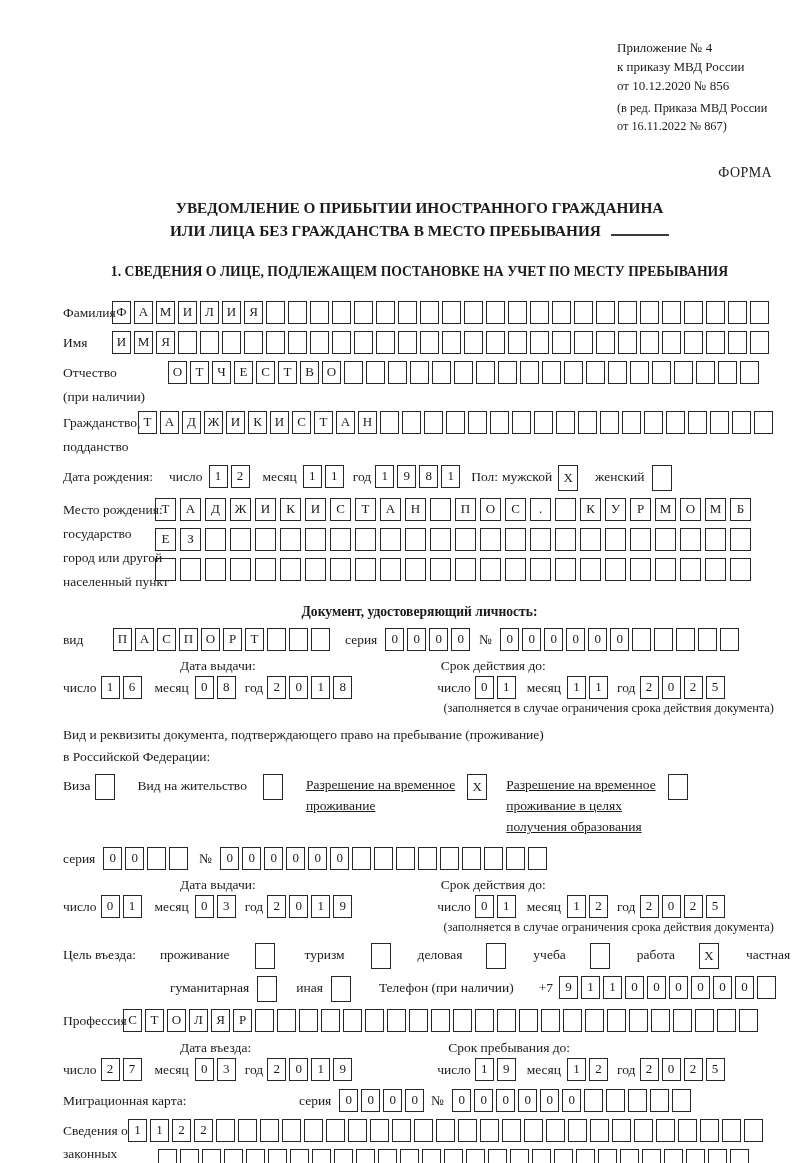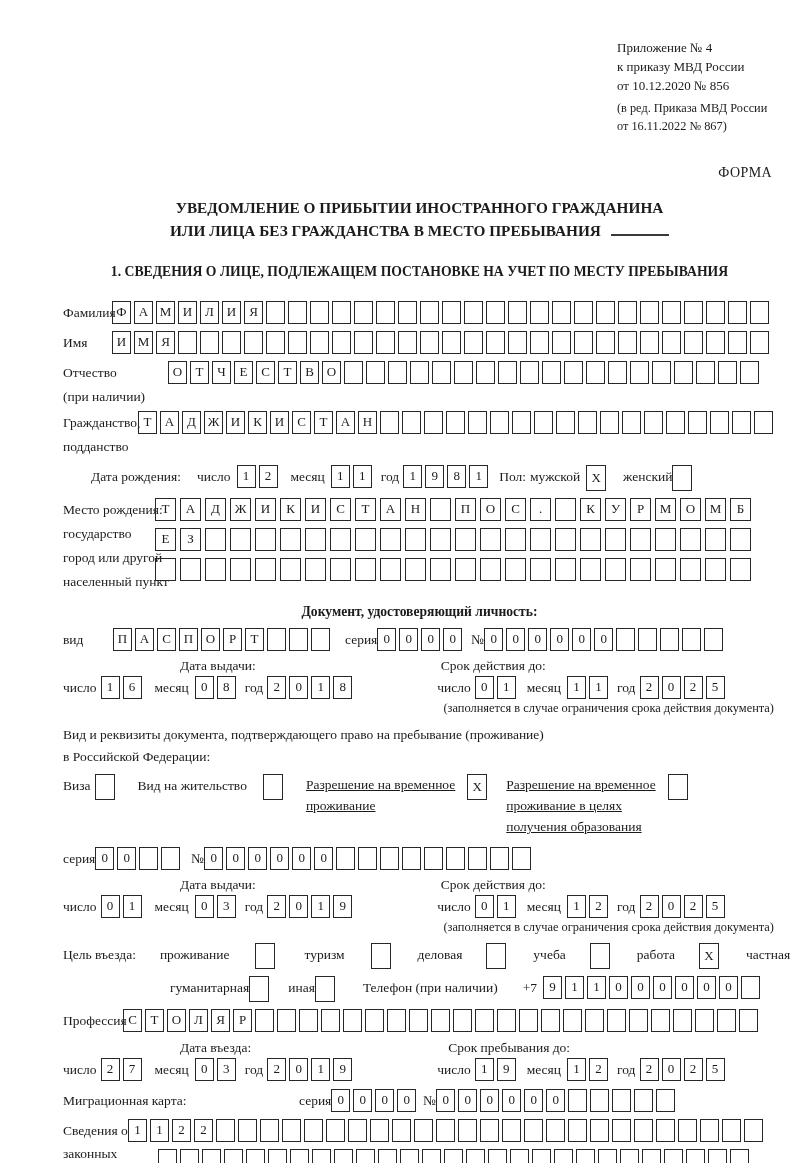--- a/index.html
+++ b/index.html
@@ -32,27 +32,27 @@
     width:19px; height:23px;
     border:1.4px solid #272727;
     margin-right:3px;
     text-align:center; font-size:13px; line-height:20px;
   }
   .wide-cells .cell { width:21px; margin-right:4px; }
   .chk-cells .cell { width:20px; height:26px; line-height:23px; }
   .colcells > .cells { margin-bottom:7px; }
 
   .w49 { width:49px; } .w50 { width:50px; } .w60 { width:60px; }
-  .w75 { width:75px; } .w92 { width:92px; } .w97 { width:100px;margin-left:28px; }
+  .w75 { width:75px; } .w92 { width:92px; } .w97 { width:100px; }
   .w105 { width:105px; } .w150 { width:152px; } .w65 { width:65px; }
 
   .ml4{margin-left:4px;} .ml6{margin-left:6px;} .ml8{margin-left:8px;}
   .ml10{margin-left:10px;} .ml12{margin-left:12px;} .ml14{margin-left:14px;}
   .ml16{margin-left:16px;} .ml20{margin-left:20px;} .ml25{margin-left:25px;}
-  .mr4{margin-right:4px;} .mr6{margin-right:6px;} .mr8{}
+  .mr4{margin-right:4px;} .mr6{margin-right:6px;} .mr8{margin-right:8px;}
 
   .dochead { text-align:center; font-weight:bold; font-size:13.6px; margin:10px 0 8px 0; }
   .dateheads { display:flex; margin-bottom:2px; }
   .dateline .lbl { line-height:24px; }
   .note { text-align:right; font-size:12.4px; margin-top:1px; margin-bottom:8px; padding-right:2px; }
   .intro { line-height:22px; margin-top:6px; }
   .optblock { flex-shrink:0; text-align:left; line-height:21px;text-decoration:underline; }
 </style>
 </head>
 <body>

